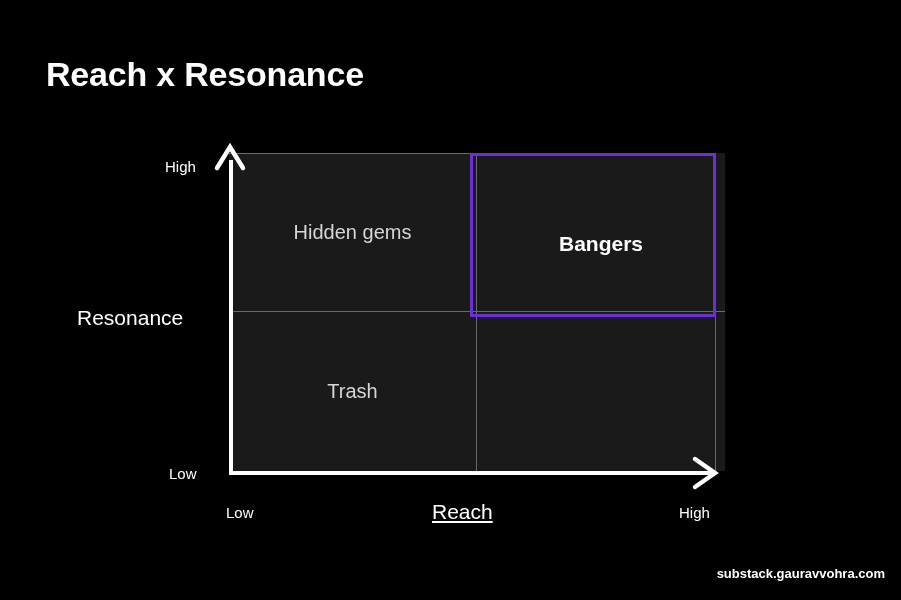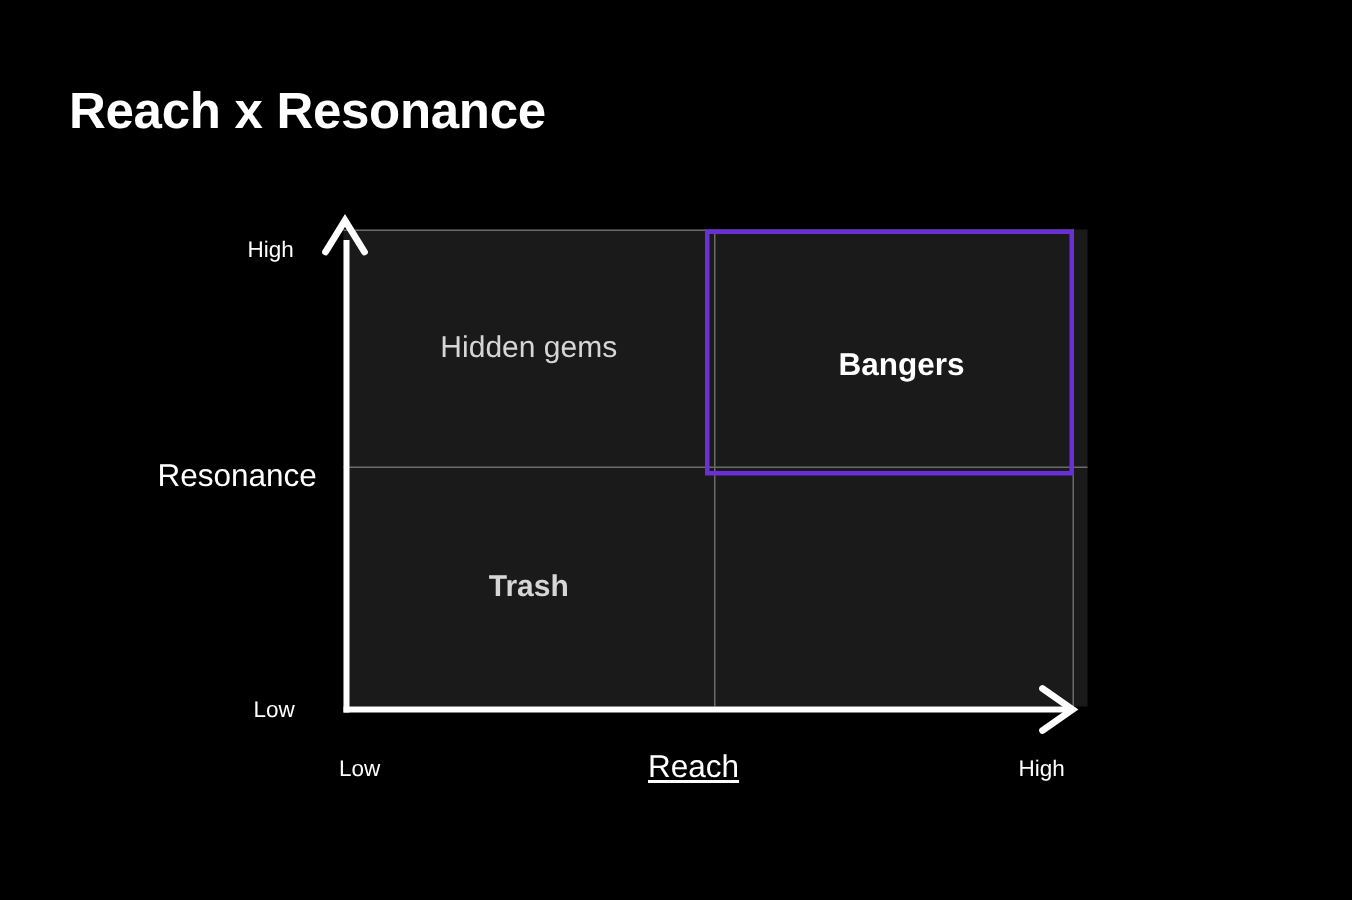--- a/index.html
+++ b/index.html
@@ -56,21 +56,21 @@
     white-space: nowrap;
   }
   .cell-label.highlight {
     color: #ffffff;
     font-weight: bold;
     font-size: 21px;
   }
   
   #cell-tl { border-right: 1px solid #6a6a6a; border-bottom: 1px solid #6a6a6a; }
   #cell-tr { border-bottom: 1px solid #6a6a6a; margin-top: 24px; }
-  #cell-bl { border-right: 1px solid #6a6a6a; font-weight: bold; }
+  #cell-bl { border-right: 1px solid #6a6a6a; }
 
   
   #matrix-edge {
     position: absolute;
     left: 229px;
     top: 153px;
     width: 487px;
     height: 318px;
     box-sizing: border-box;
     border-top: 1px solid #6a6a6a;
@@ -115,21 +115,20 @@
   #x-arrow { left: 690px; top: 455px; }
 
   
   #y-axis-title {
     position: absolute;
     left: 77px;
     top: 306px;
     font-size: 21px;
     color: #ffffff;
     white-space: nowrap;
-    margin-left: 28px;
   }
   #x-axis-title {
     position: absolute;
     left: 432px;
     top: 500px;
     font-size: 21px;
     color: #ffffff;
     white-space: nowrap;
     text-decoration: underline;
   }
@@ -211,14 +210,15 @@
   </svg>
 
   <div id="y-axis-title">Resonance</div>
   <div id="x-axis-title">Reach</div>
 
   <div id="y-high">High</div>
   <div id="y-low">Low</div>
   <div id="x-low">Low</div>
   <div id="x-high">High</div>
 
+  <div id="footer">substack.gauravvohra.com</div>
 
 </div>
 
 </body></html>

